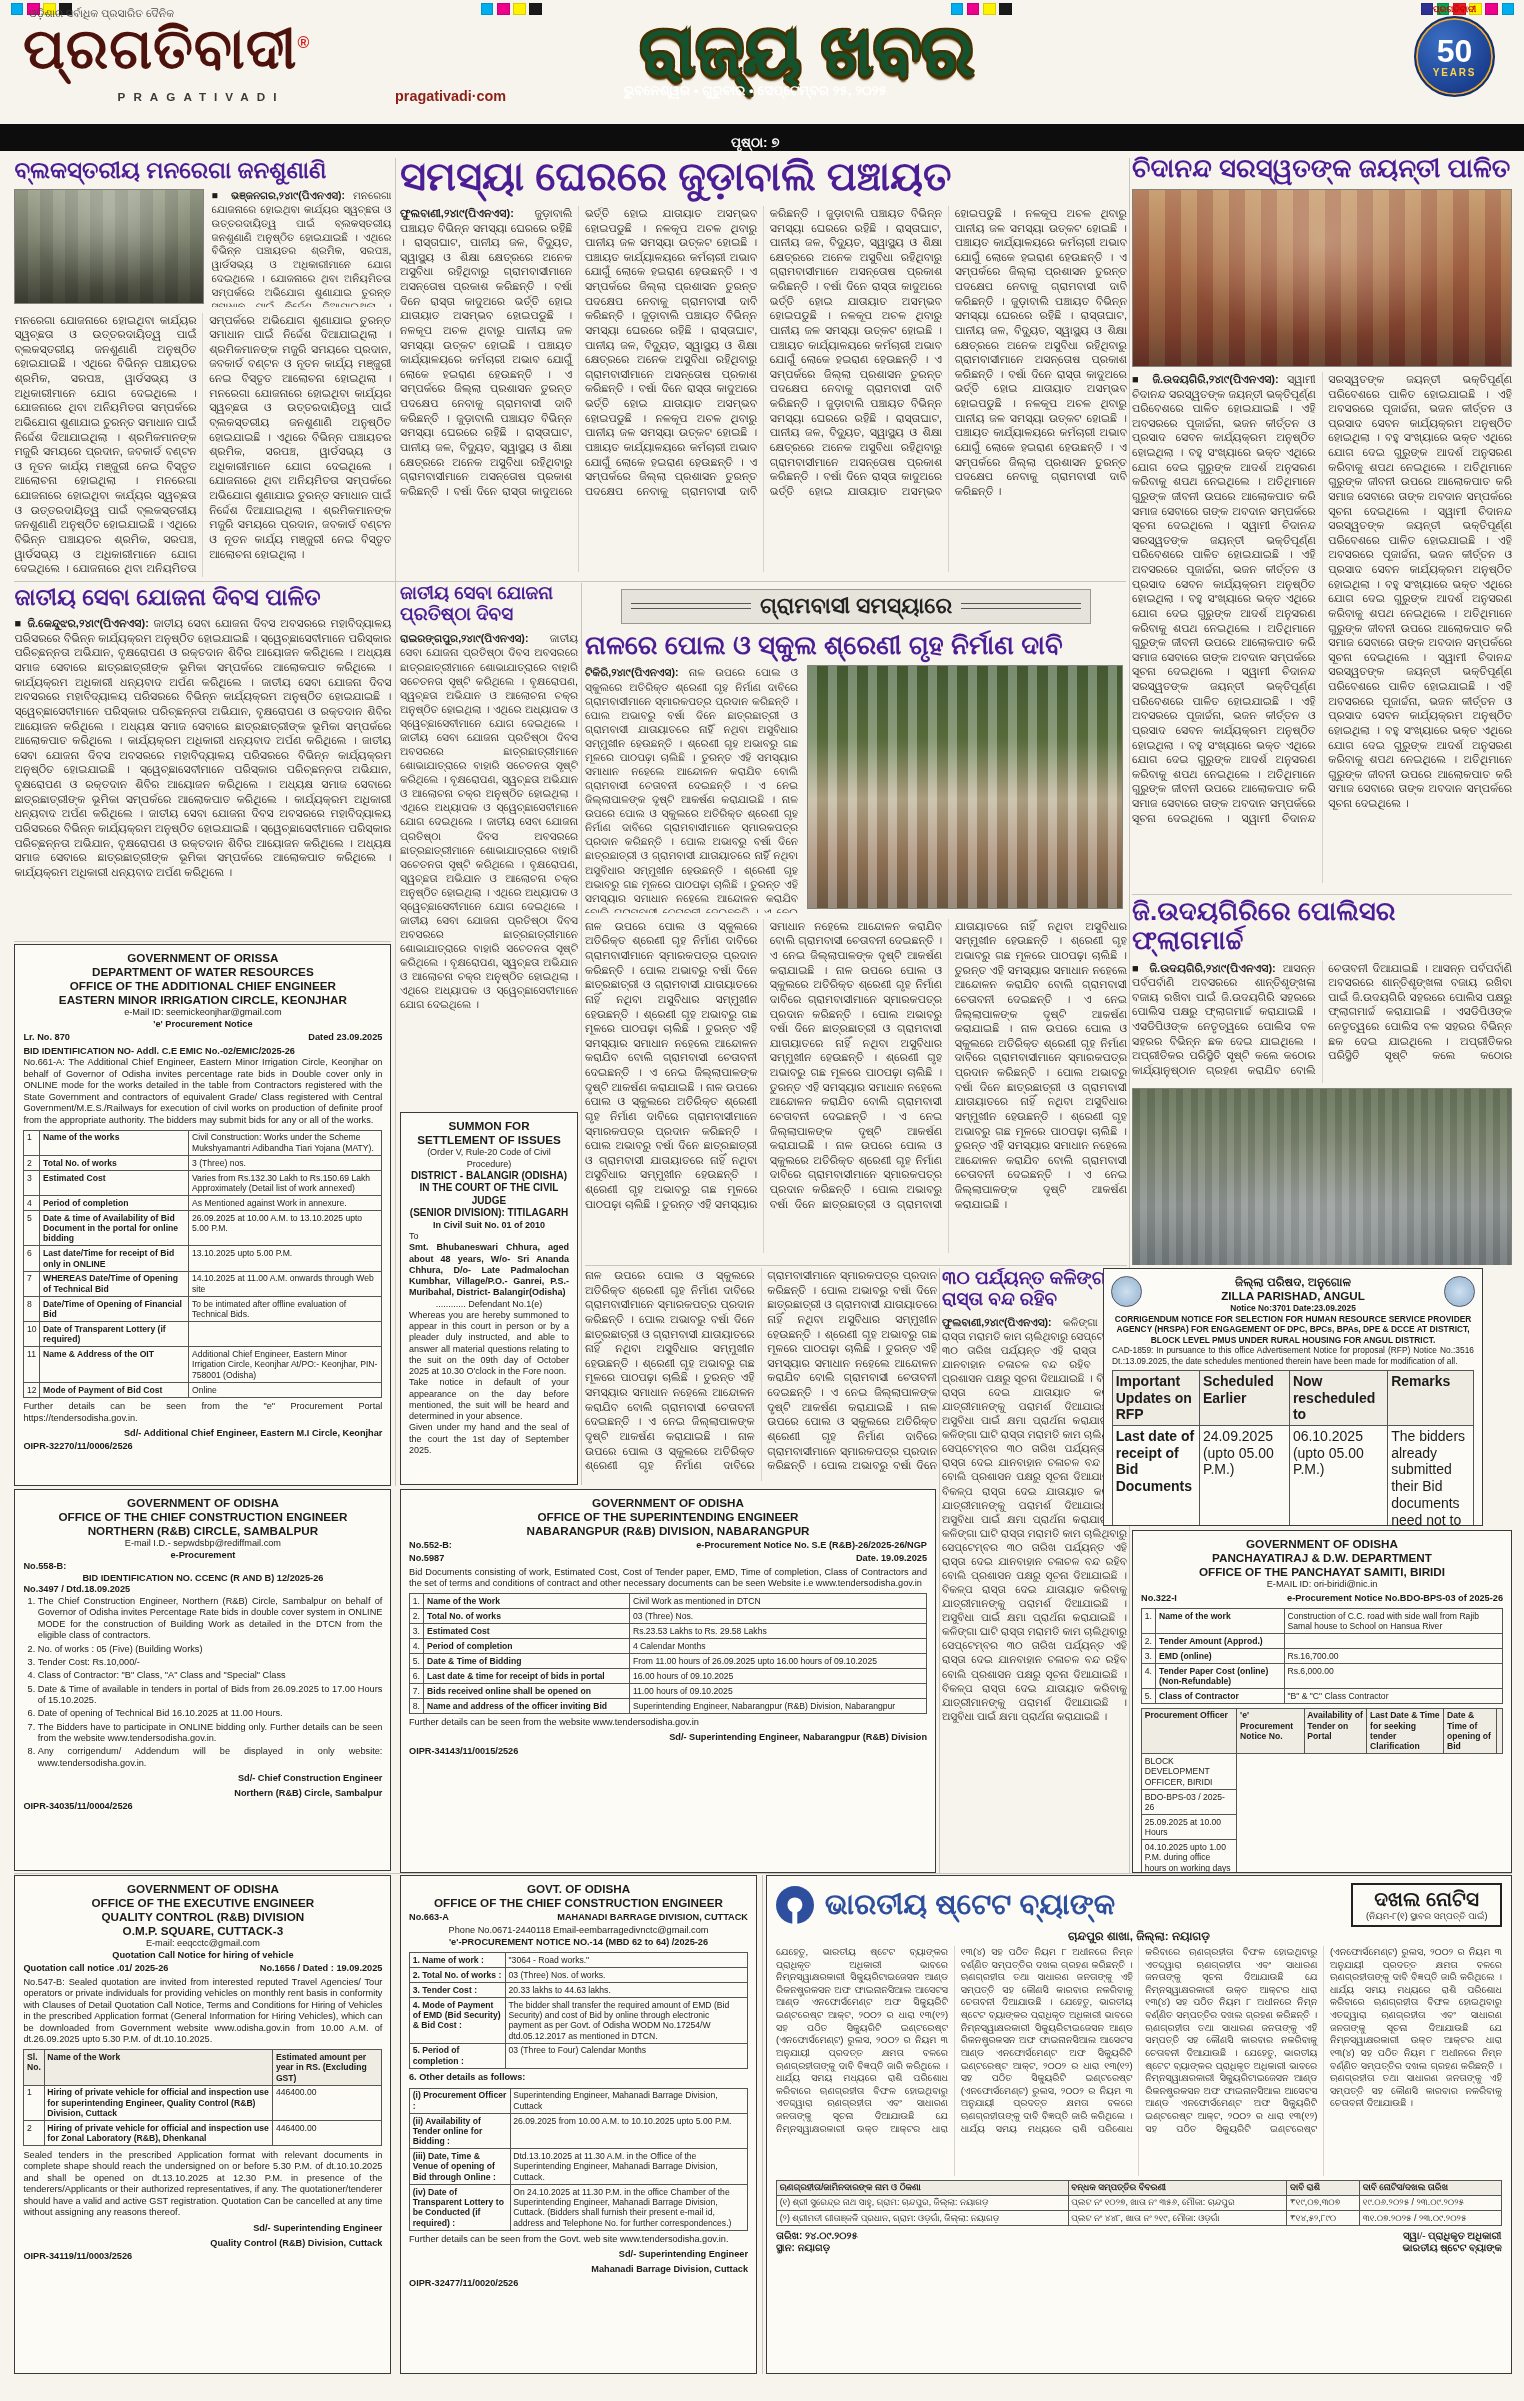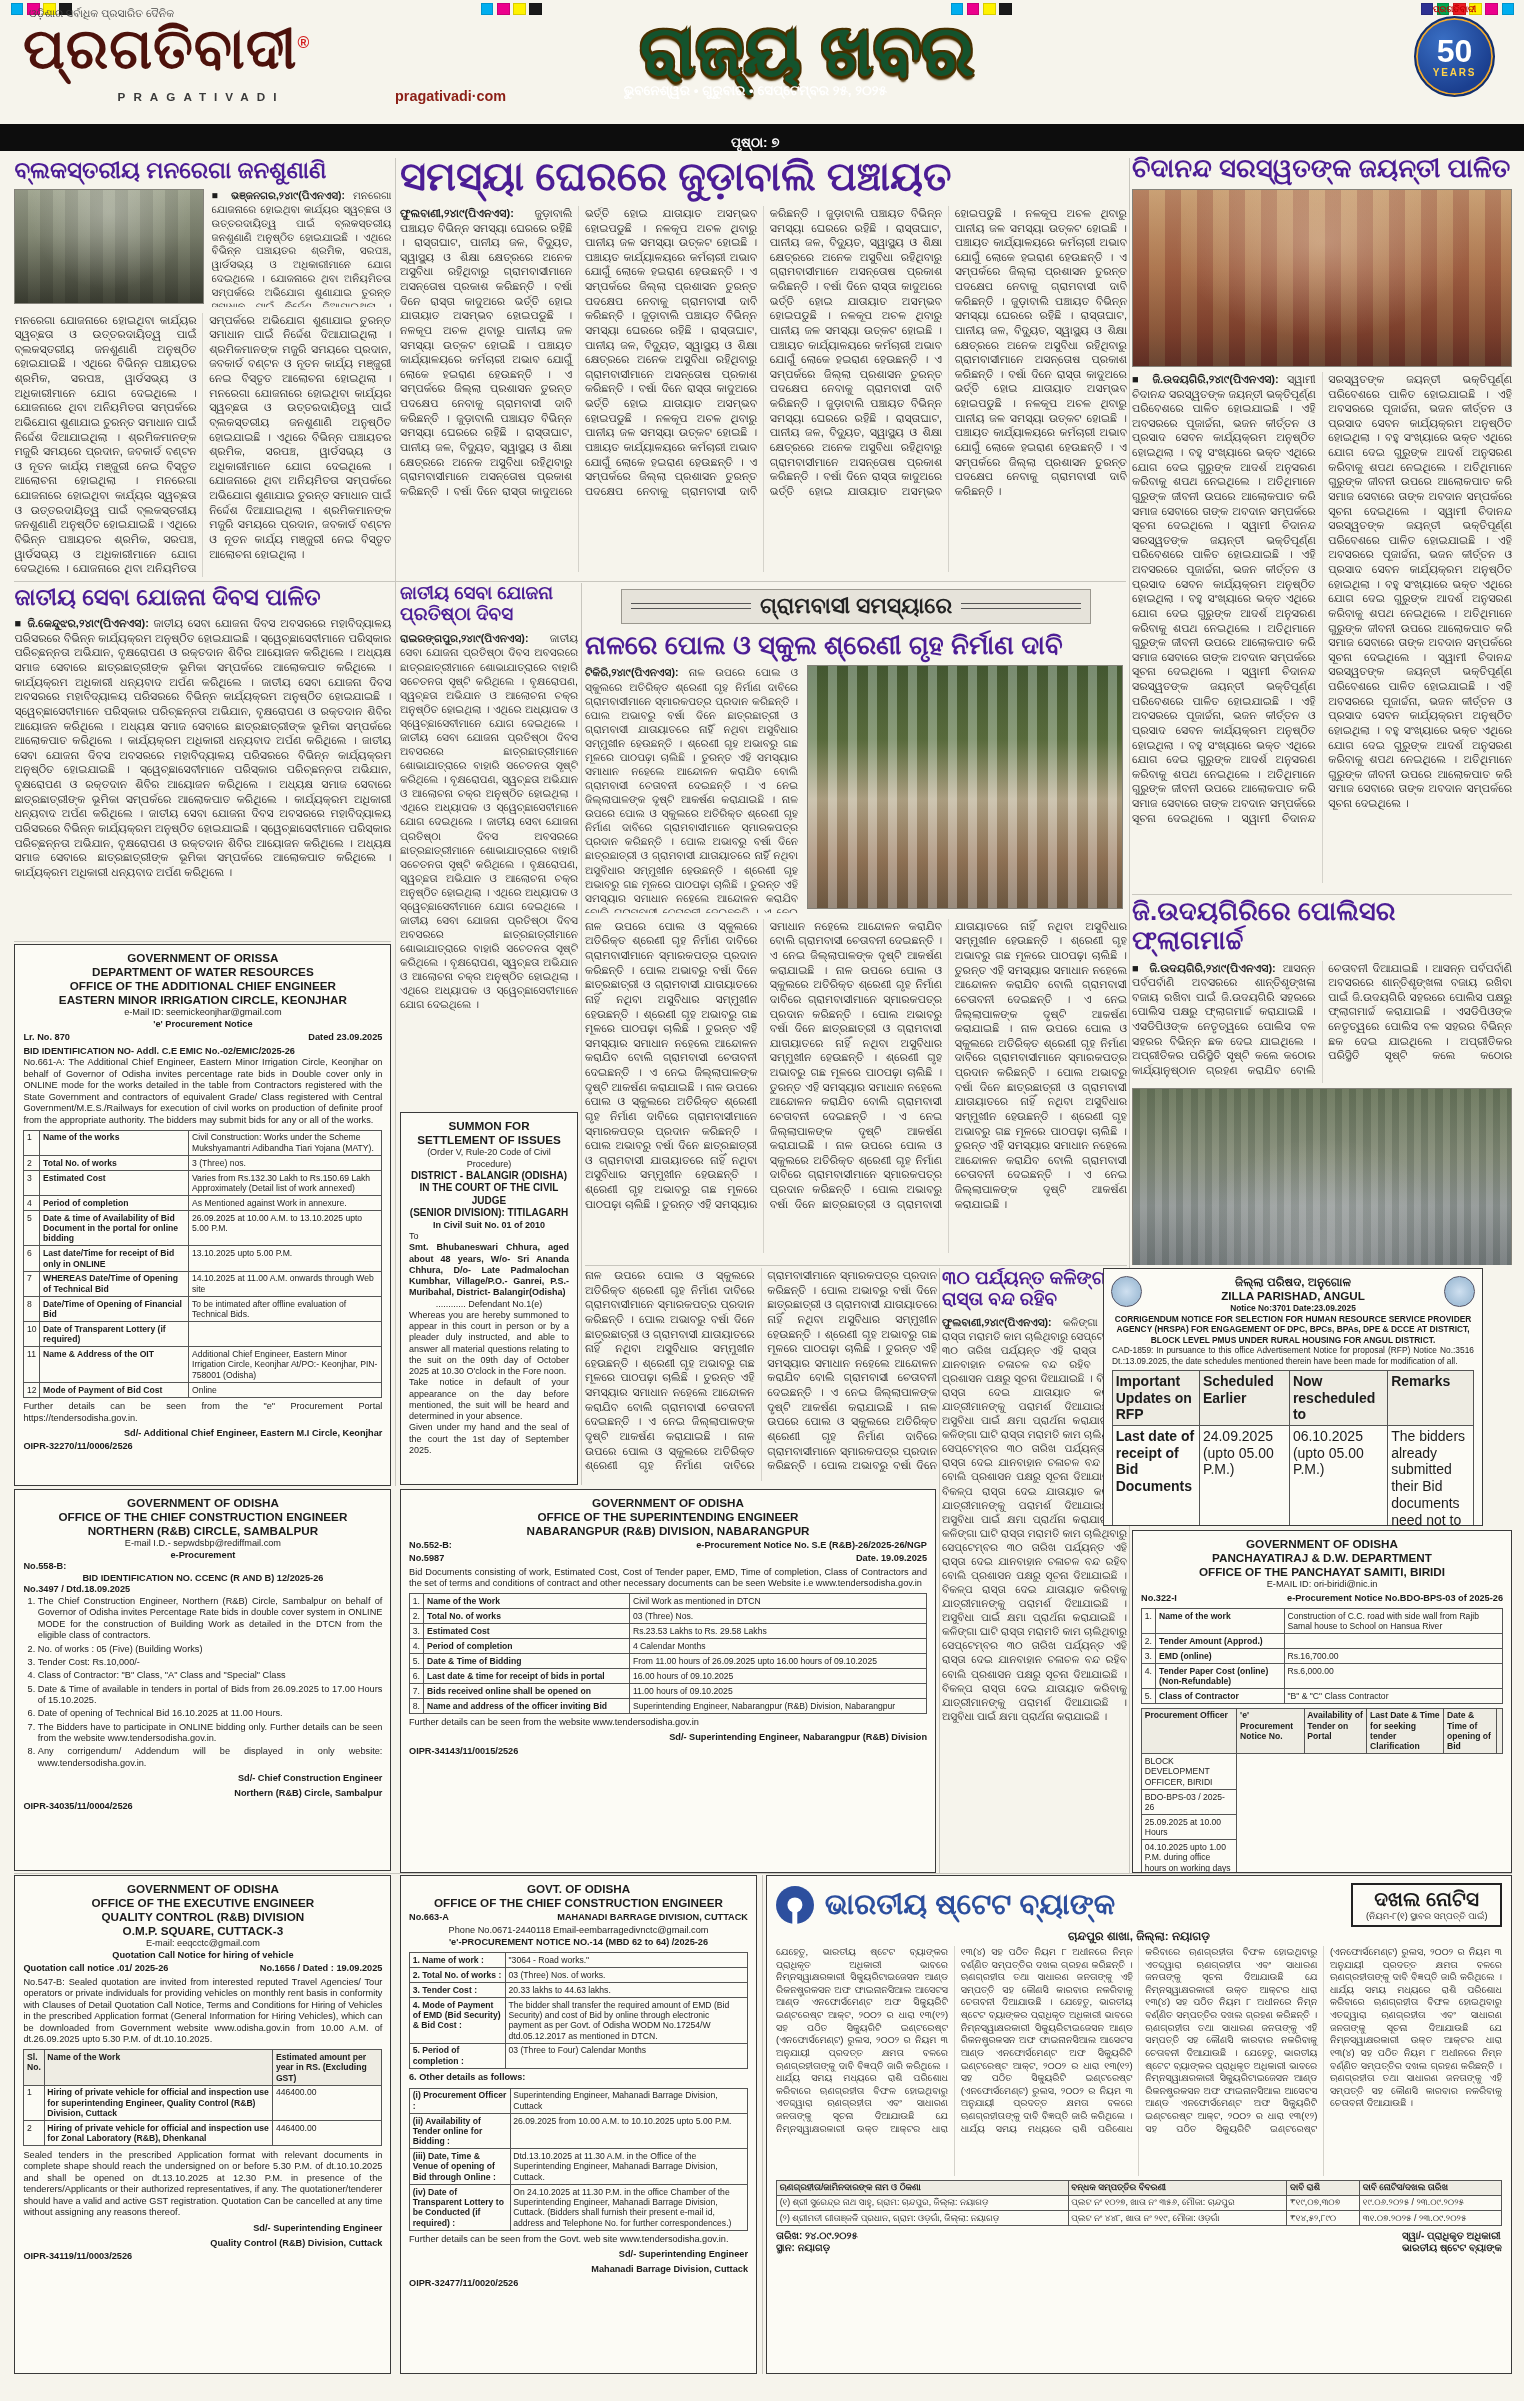--- a/index.html
+++ b/index.html
@@ -638,21 +638,21 @@
             <td>₹୧୪,୫୨,୮୯୦</td>
             <td>୩୧.୦୭.୨୦୨୫ / ୨୩.୦୯.୨୦୨୫</td>
           </tr>
         </tbody>
     </table>
     <div class="sbi-foot">
       <div>
         <div>ତାରିଖ: ୨୪.୦୯.୨୦୨୫</div>
         <div>ସ୍ଥାନ: ନୟାଗଡ଼</div>
       </div>
-      <div style="text-align:left;">
+      <div style="text-align:center;font-family:Liberation Serif, serif;">
         <div>ସ୍ୱା/- ପ୍ରାଧିକୃତ ଅଧିକାରୀ</div>
         <div>ଭାରତୀୟ ଷ୍ଟେଟ ବ୍ୟାଙ୍କ</div>
       </div>
     </div>
   </section>
 
   <div id="regmarks">
     <div class="mark-group">
         <span class="mark" style="background: rgb(0, 174, 239);"></span>
         <span class="mark" style="background: rgb(236, 0, 140);"></span>

